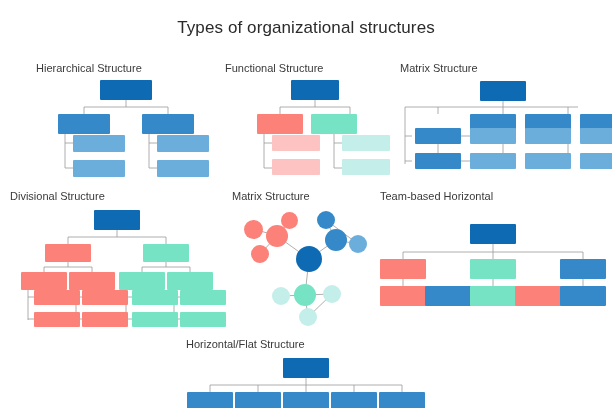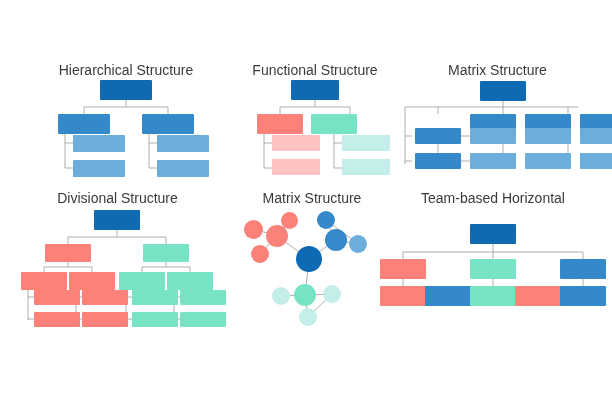--- a/index.html
+++ b/index.html
@@ -18,22 +18,22 @@
     text-align:center;
     font-size:17px;
     color:#2b2b2b;
     letter-spacing:.1px;
   }
 
   .panel{position:absolute;}
   .panel-title{
     position:absolute;
     width:100%;
-    text-align:center;
-    font-size:14px;
+    text-align:left;
+    font-size:11px;
     color:#3a3a3a;
     top:0;left:0;
     white-space:nowrap;
   }
 
   .diagram{position:absolute;top:14px;left:0;width:100%;}
 
   .node{position:absolute;border-radius:1px;}
 
   
@@ -48,20 +48,21 @@
   svg.lines{position:absolute;top:0;left:0;overflow:visible;}
   svg.lines line, svg.lines path{stroke:#9a9a9a;stroke-width:.8;fill:none;}
 
   .netnode{position:absolute;border-radius:50%;}
 </style>
 </head>
 <body>
 
 <div class="canvas">
 
+  <div class="main-title">Types of organizational structures</div>
 
   <div class="panel" style="left:36px;top:62px;width:180px;height:110px;">
     <div class="panel-title">Hierarchical Structure</div>
     <div class="diagram">
       <svg class="lines" width="180" height="100">
         <line x1="90" y1="24" x2="90" y2="31"></line>
         <line x1="48" y1="31" x2="132" y2="31"></line>
         <line x1="48" y1="31" x2="48" y2="38"></line>
         <line x1="132" y1="31" x2="132" y2="38"></line>
         <line x1="29" y1="58" x2="29" y2="92"></line>
@@ -257,14 +258,36 @@
       <div class="node c-medblue" style="left:180px;top:41px;width:46px;height:20px;"></div>
 
       <div class="node c-coral" style="left:0px;top:68px;width:46px;height:20px;"></div>
       <div class="node c-medblue" style="left:45px;top:68px;width:46px;height:20px;"></div>
       <div class="node c-mint" style="left:90px;top:68px;width:46px;height:20px;"></div>
       <div class="node c-coral" style="left:135px;top:68px;width:46px;height:20px;"></div>
       <div class="node c-medblue" style="left:180px;top:68px;width:46px;height:20px;"></div>
     </div>
   </div>
 
+  <div class="panel" style="left:186px;top:338px;width:240px;height:65px;">
+    <div class="panel-title">Horizontal/Flat Structure</div>
+    <div class="diagram" style="top:16px;">
+      <svg class="lines" width="240" height="50">
+        <line x1="120" y1="24" x2="120" y2="31"></line>
+        <line x1="24" y1="31" x2="216" y2="31"></line>
+        <line x1="24" y1="31" x2="24" y2="38"></line>
+        <line x1="72" y1="31" x2="72" y2="38"></line>
+        <line x1="120" y1="31" x2="120" y2="38"></line>
+        <line x1="168" y1="31" x2="168" y2="38"></line>
+        <line x1="216" y1="31" x2="216" y2="38"></line>
+      </svg>
+
+      <div class="node c-darkblue" style="left:97px;top:4px;width:46px;height:20px;"></div>
+
+      <div class="node c-medblue" style="left:1px;top:38px;width:46px;height:18px;"></div>
+      <div class="node c-medblue" style="left:49px;top:38px;width:46px;height:18px;"></div>
+      <div class="node c-medblue" style="left:97px;top:38px;width:46px;height:18px;"></div>
+      <div class="node c-medblue" style="left:145px;top:38px;width:46px;height:18px;"></div>
+      <div class="node c-medblue" style="left:193px;top:38px;width:46px;height:18px;"></div>
+    </div>
+  </div>
 
 </div>
 
 </body></html>

